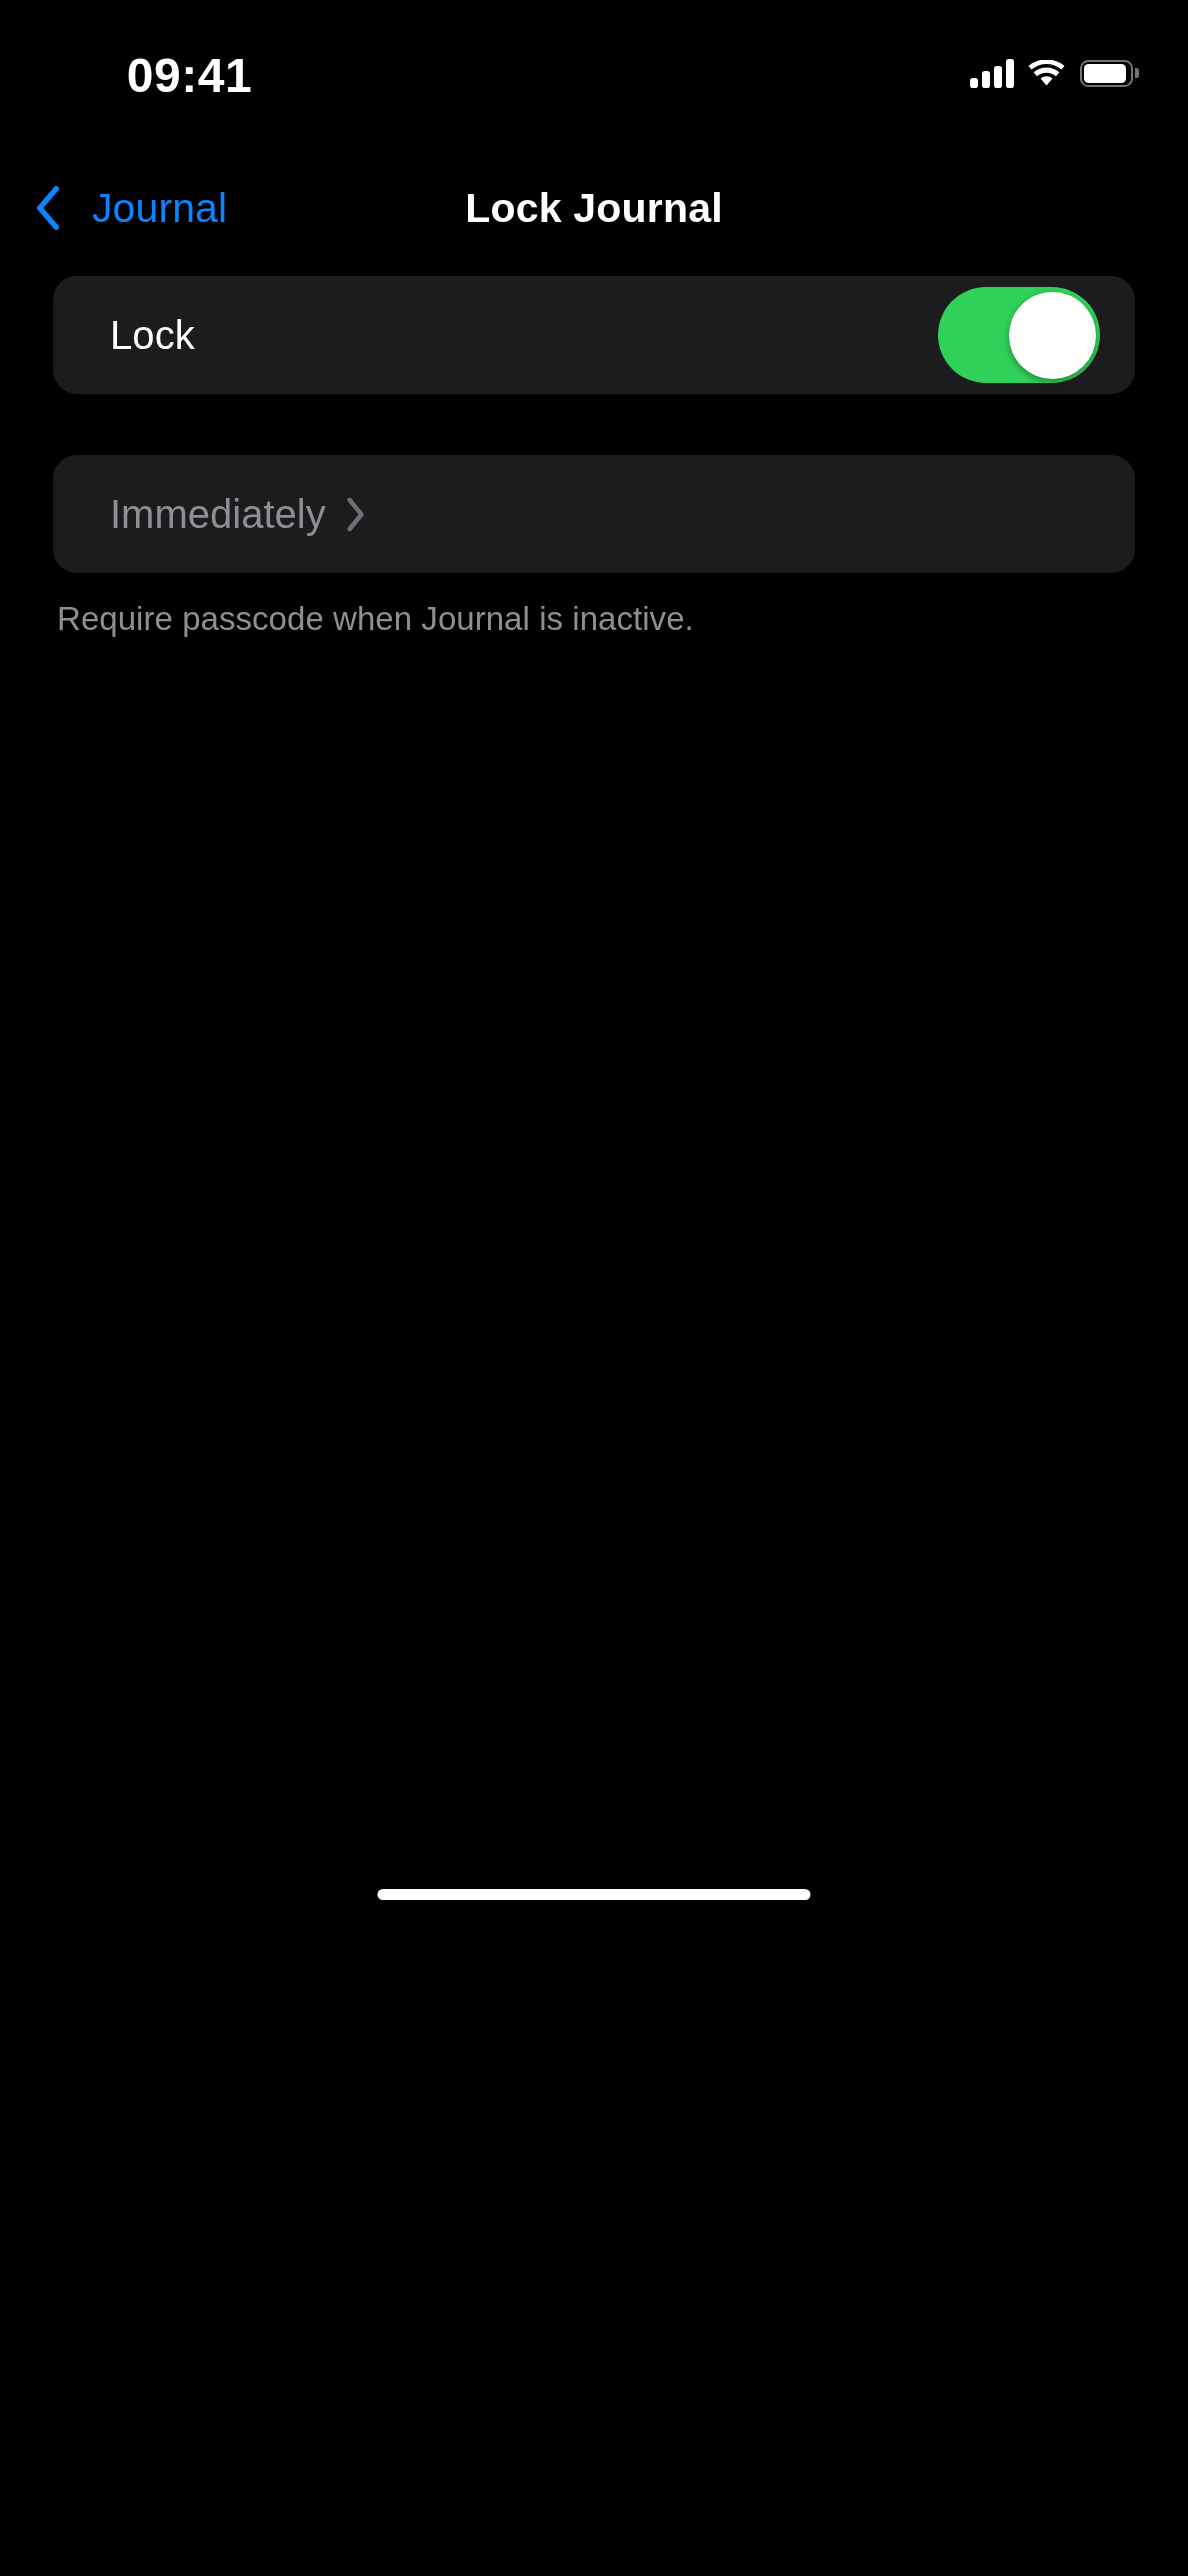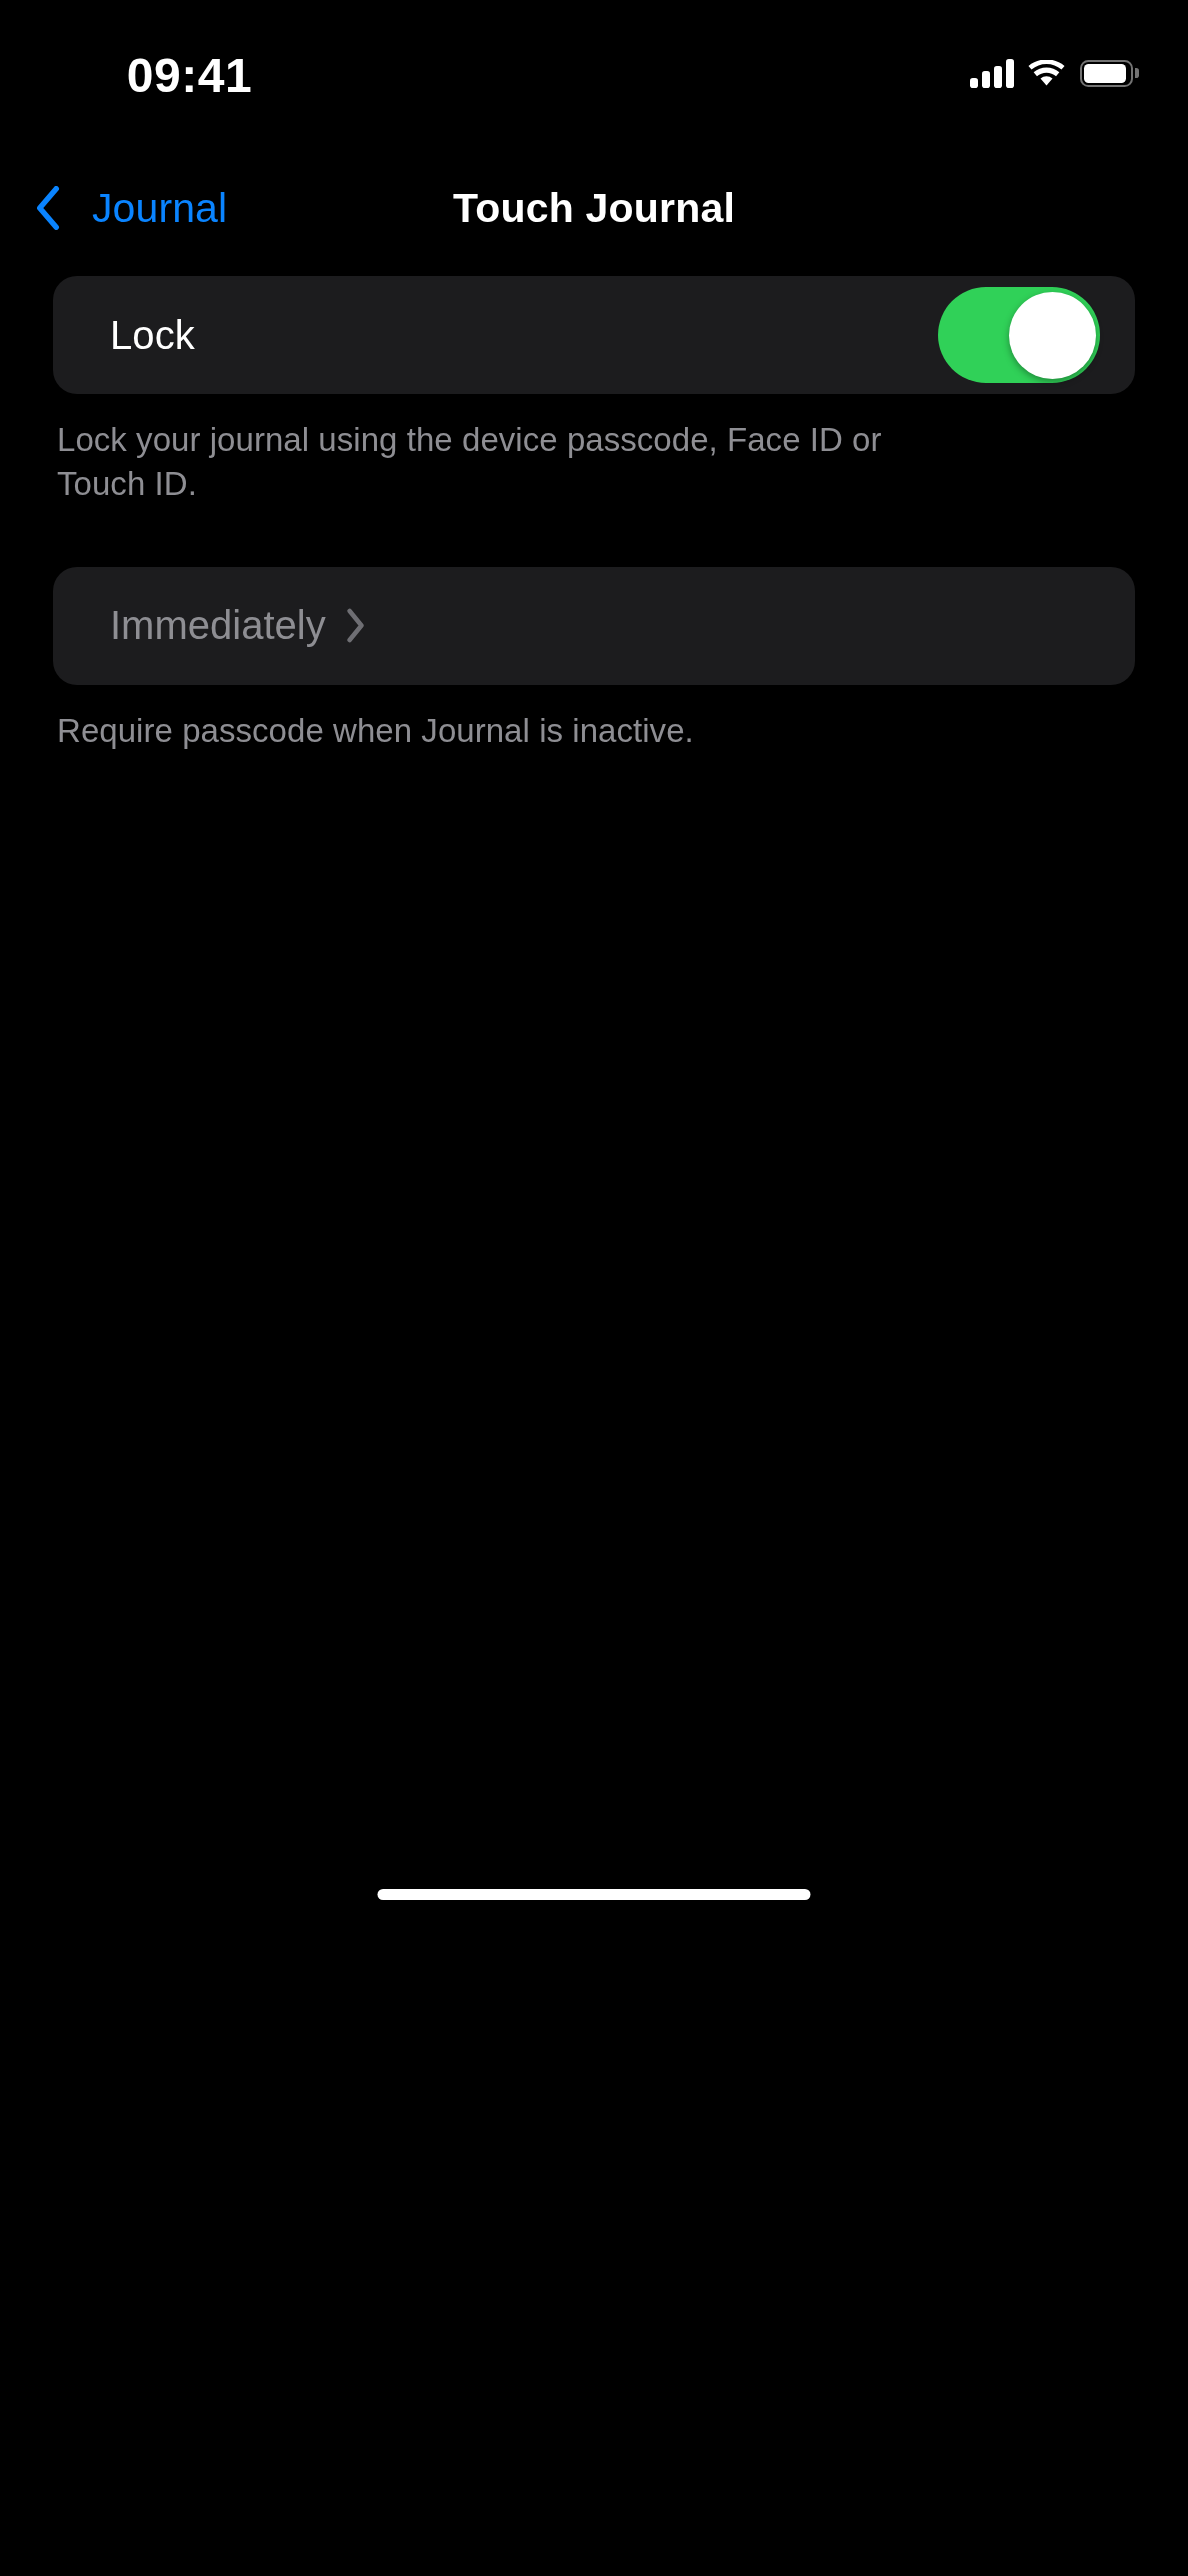--- a/index.html
+++ b/index.html
@@ -139,42 +139,41 @@
       </span>
       <span class="battery">
         <span class="shell"></span>
         <span class="fill"></span>
         <span class="nub"></span>
       </span>
     </div>
   </div>
 
   <div class="navbar">
-    <div class="nav-title">Touch Journal</div>
+    <div class="nav-title">Lock Journal</div>
     <div class="nav-back">
       <span>
         <svg class="nav-chevron" viewBox="0 0 28 48" xmlns="http://www.w3.org/2000/svg">
           <path d="M23 3 L5 24 L23 45" fill="none" stroke="#0A84FF" stroke-width="6" stroke-linecap="round" stroke-linejoin="round"></path>
         </svg>
       </span>
       <span class="nav-back-label">Journal</span>
     </div>
   </div>
 
   <div class="content">
 
     <div class="card">
       <div class="row">
         <span class="row-label">Lock</span>
         <span class="switch">
           <span class="knob"></span>
         </span>
       </div>
     </div>
-    <div class="footnote">Lock your journal using the device passcode, Face ID or Touch ID.</div>
 
     <div class="gap"></div>
 
     <div class="card">
       <div class="row">
         <span class="row-value">Immediately</span>
         <span>
           <svg class="row-chevron" viewBox="0 0 22 38" xmlns="http://www.w3.org/2000/svg">
             <path d="M4 3 L17 19 L4 35" fill="none" stroke="#6E6E73" stroke-width="5" stroke-linecap="round" stroke-linejoin="round"></path>
           </svg>

